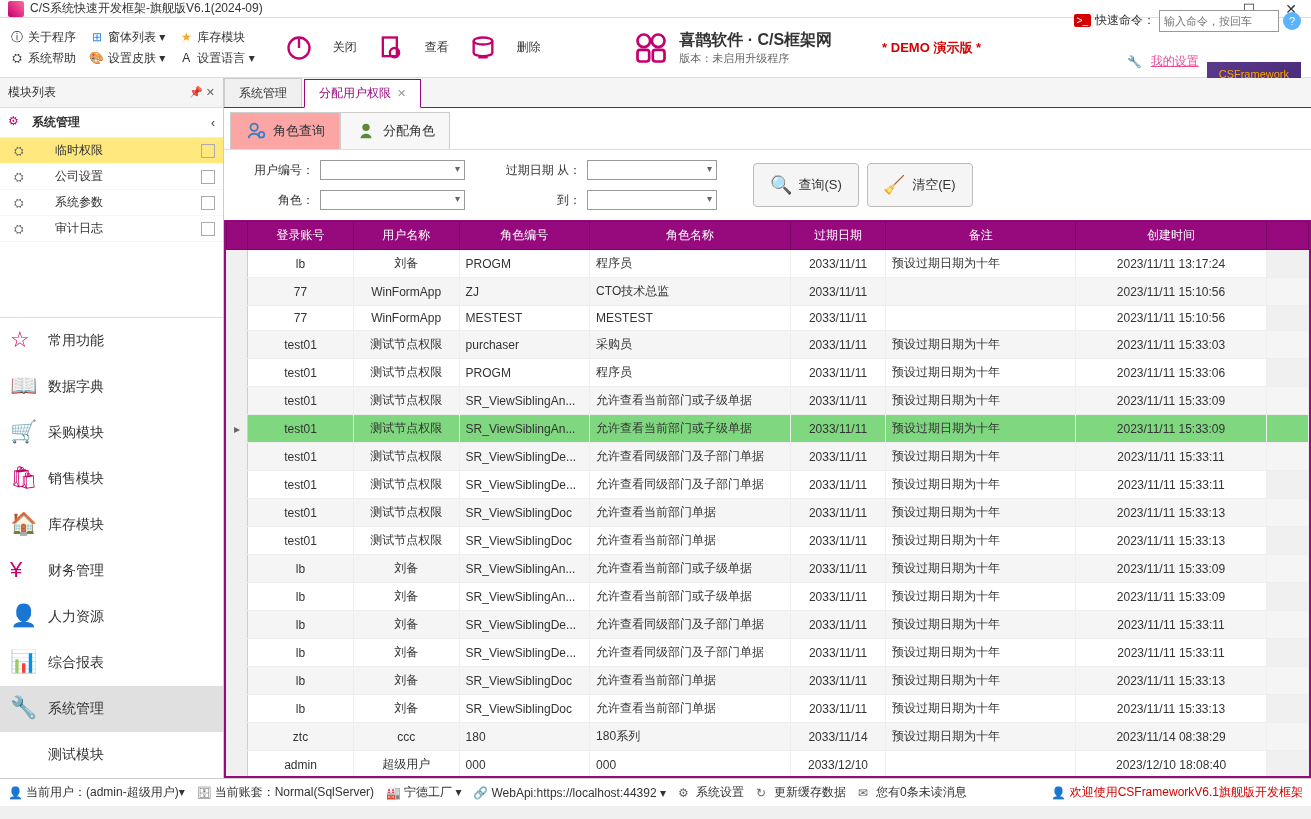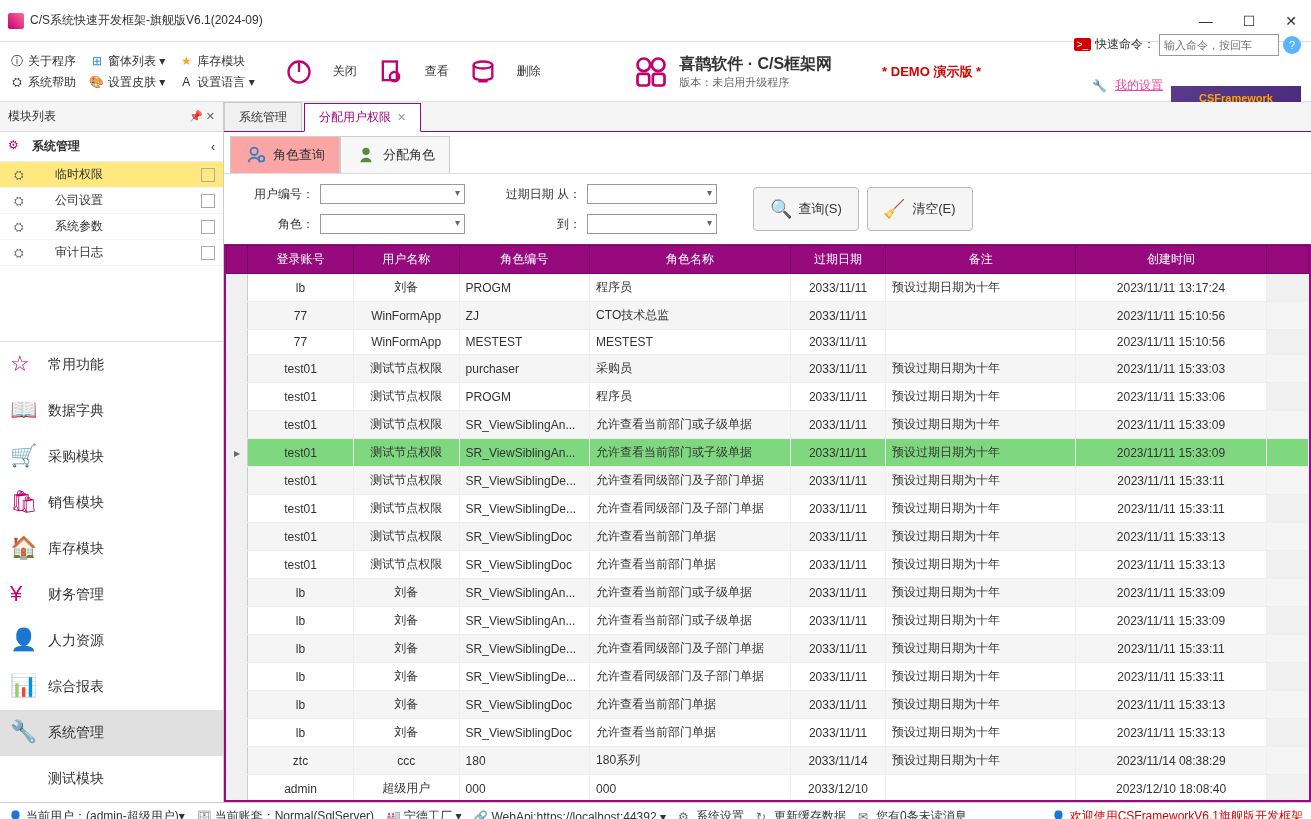--- a/index.html
+++ b/index.html
@@ -1,19 +1,19 @@
 <!DOCTYPE html>
 <html><head>
 <meta charset="utf-8">
 <style>
 * { margin: 0; padding: 0; box-sizing: border-box; font-family: "Microsoft YaHei", Arial, sans-serif; }
 body { width: 1311px; height: 819px; background: #f0f0f0; font-size: 12px; color: #333; overflow: hidden; }
 
 
-.titlebar { height: 42px; background: #fff; display: flex; align-items: center; padding: 0 8px; border-bottom: 1px solid #ddd; }
+.titlebar { height: 18px; background: #fff; display: flex; align-items: center; padding: 0 8px; border-bottom: 1px solid #ddd; }
 .titlebar .logo { width: 16px; height: 16px; background: linear-gradient(45deg, #c4006e, #ff6b9d); margin-right: 6px; border-radius: 2px; }
 .titlebar .title { flex: 1; font-size: 12px; }
 .titlebar .wincontrols { display: flex; gap: 18px; font-size: 14px; }
 .titlebar .wincontrols span { cursor: pointer; padding: 2px 6px; }
 
 
 .ribbon { height: 60px; background: #fff; display: flex; align-items: center; border-bottom: 1px solid #ddd; padding: 0 10px; }
 .ribbon-left { display: flex; flex-direction: column; gap: 4px; }
 .ribbon-link { display: flex; align-items: center; gap: 4px; font-size: 12px; color: #333; cursor: pointer; }
 .ribbon-link .ico { width: 14px; height: 14px; display: inline-flex; align-items: center; justify-content: center; }
@@ -25,21 +25,21 @@
 .ribbon-center .brand-ico { width: 36px; height: 36px; }
 .ribbon-center .brand-text { display: flex; flex-direction: column; }
 .ribbon-center .brand-title { font-size: 16px; font-weight: bold; }
 .ribbon-center .brand-sub { font-size: 11px; color: #666; }
 .ribbon-center .demo { color: #d40000; font-weight: bold; font-size: 13px; margin-left: 40px; }
 .ribbon-right { display: flex; align-items: center; gap: 10px; }
 .ribbon-right .quick { display: flex; align-items: center; gap: 4px; }
 .ribbon-right .quick input { width: 120px; height: 22px; border: 1px solid #999; padding: 0 4px; font-size: 11px; }
 .ribbon-right .quick .help { width: 18px; height: 18px; border-radius: 50%; background: #5ab3ff; color: #fff; display: flex; align-items: center; justify-content: center; font-size: 11px; }
 .ribbon-right .settings-link { color: #ec4899; text-decoration: underline; cursor: pointer; }
-.ribbon-right .cs-badge { background: linear-gradient(135deg, #5a3a8a, #4a2a7a); color: #ffa500; padding: 6px 28px; font-size: 11px; font-weight: bold; margin-top: 24px; }
+.ribbon-right .cs-badge { background: linear-gradient(135deg, #5a3a8a, #4a2a7a); color: #ffa500; padding: 6px 12px; font-size: 11px; font-weight: normal; margin-top: 24px; }
 
 
 .main { display: flex; height: 700px; }
 
 
 .sidebar { width: 224px; background: #fff; border-right: 1px solid #ccc; display: flex; flex-direction: column; }
 .sidebar-header { height: 30px; background: #f5f5f5; display: flex; align-items: center; justify-content: space-between; padding: 0 8px; border-bottom: 1px solid #ddd; font-size: 12px; }
 .sidebar-header .pin { font-size: 11px; color: #666; }
 .sidebar-section { height: 30px; display: flex; align-items: center; justify-content: space-between; padding: 0 8px; border-bottom: 1px solid #eee; cursor: pointer; }
 .sidebar-section .sico { width: 18px; height: 18px; margin-right: 6px; color: #c4006e; }

